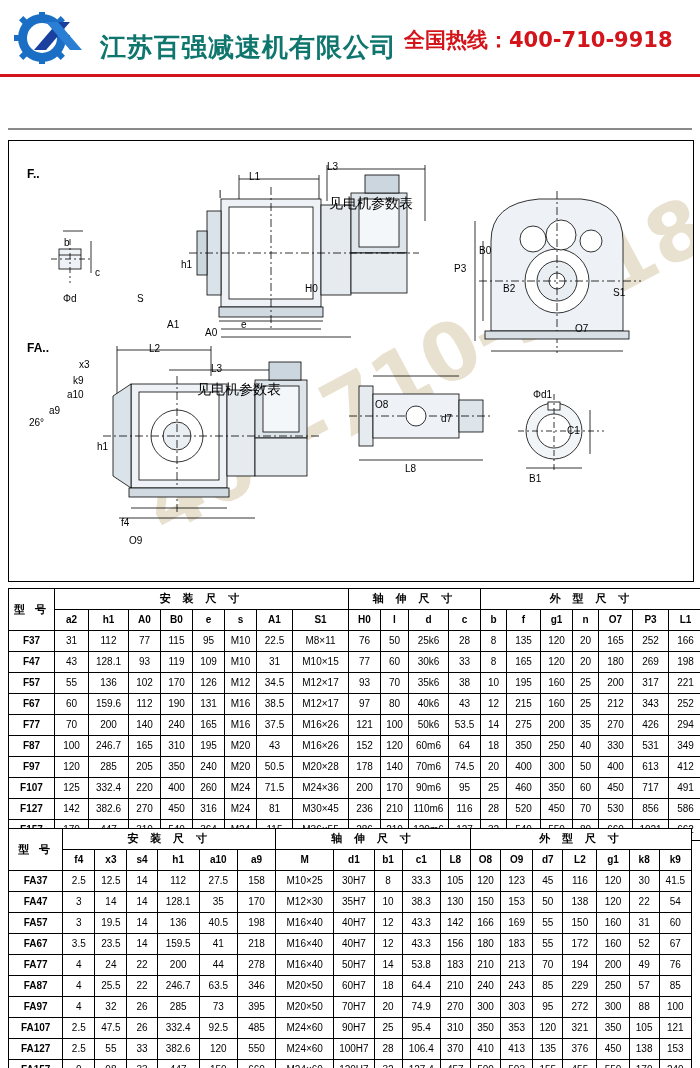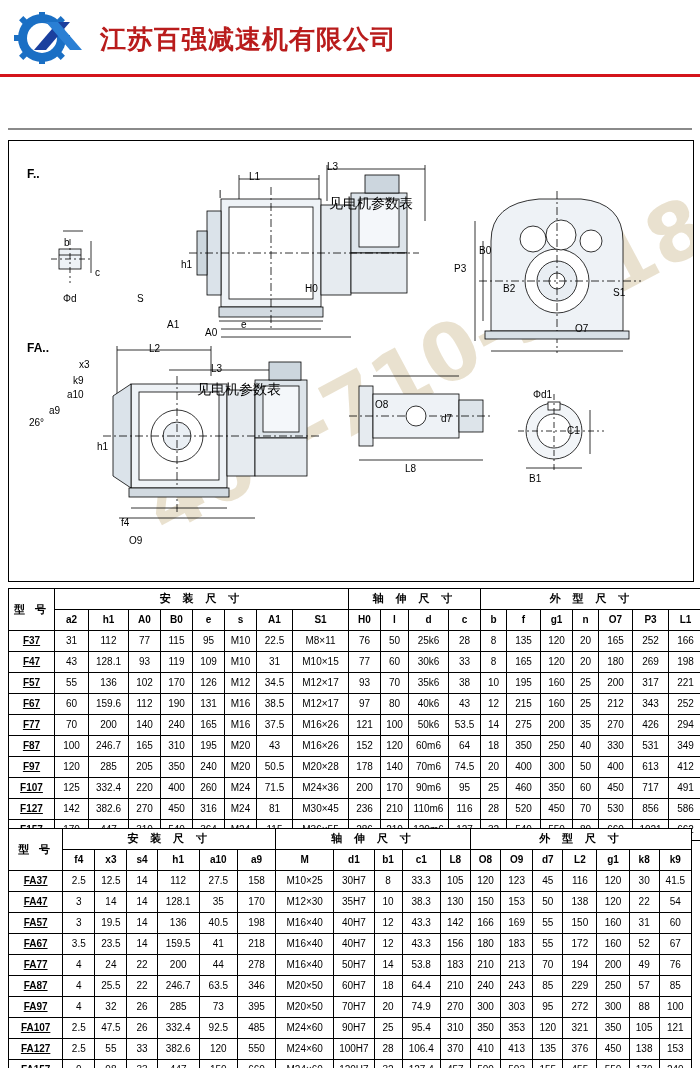--- a/index.html
+++ b/index.html
@@ -11,23 +11,23 @@
     -webkit-font-smoothing:none;
   }
   .page{width:700px;height:1068px;position:relative;overflow:hidden;background:#fff;}
 
   
   .header{position:relative;height:76px;}
   .logo{
     position:absolute;left:12px;top:12px;width:72px;height:52px;
   }
   .company{
-    position:absolute;left:100px;top:22px;
+    position:absolute;left:100px;top:30px;
     font-family:"DejaVu Sans", sans-serif;
-    font-size:26px;font-weight:bold;color:#b91c1c;letter-spacing:1px;
+    font-size:26px;font-weight:bold;color:#0f766e;letter-spacing:1px;
   }
   .hotline{
     position:absolute;left:404px;top:26px;
     font-family:"DejaVu Sans", sans-serif;
     font-size:21px;font-weight:bold;color:#d4141b;letter-spacing:0px;
   }
   .redline{position:absolute;left:0;top:74px;width:700px;height:3px;background:#d4141b;}
 
   
   .titleband{position:relative;height:56px;}
@@ -70,21 +70,21 @@
     text-align:center;
     vertical-align:middle;
     padding:0;
     height:20px;
     line-height:20px;
     white-space:nowrap;
     overflow:hidden;
   }
   table.spec th{font-weight:bold;}
   .grp{font-weight:bold;letter-spacing:4px;font-family:"DejaVu Sans",sans-serif;font-size:11px;}
-  .modelcell{font-weight:bold;text-decoration:underline;}
+  .modelcell{font-weight:bold;}
   .modelhdr{font-weight:bold;letter-spacing:3px;font-family:"DejaVu Sans",sans-serif;font-size:11px;}
   .t1{position:absolute;left:8px;top:588px;width:684px;}
   .t2{position:absolute;left:8px;top:828px;width:684px;}
 </style>
 </head>
 <body>
 
 <div class="page">
 
   <div class="header">
@@ -102,20 +102,21 @@
             <rect x="45" y="39" width="6" height="8" transform="rotate(-45 48 43)"></rect>
             <rect x="45" y="5" width="6" height="8" transform="rotate(45 48 9)"></rect>
             <rect x="9" y="39" width="6" height="8" transform="rotate(45 12 43)"></rect>
           </g>
           <path d="M22 38 L46 10 L58 10 L34 38 Z" fill="#1a3f9e"></path>
           <path d="M34 10 L46 10 L70 38 L58 38 Z" fill="#2a7fd4"></path>
         </g>
       </svg>
     </div>
     <div class="company">江苏百强减速机有限公司</div>
+    <div class="hotline">全国热线：400-710-9918</div>
     <div class="redline"></div>
   </div>
 
   <div class="grayline"></div>
 
   <div class="drawing">
 
     <div class="dwg-label" style="left:18px;top:26px;">F..</div>
     <div class="dwg-label" style="left:18px;top:200px;">FA..</div>
 

